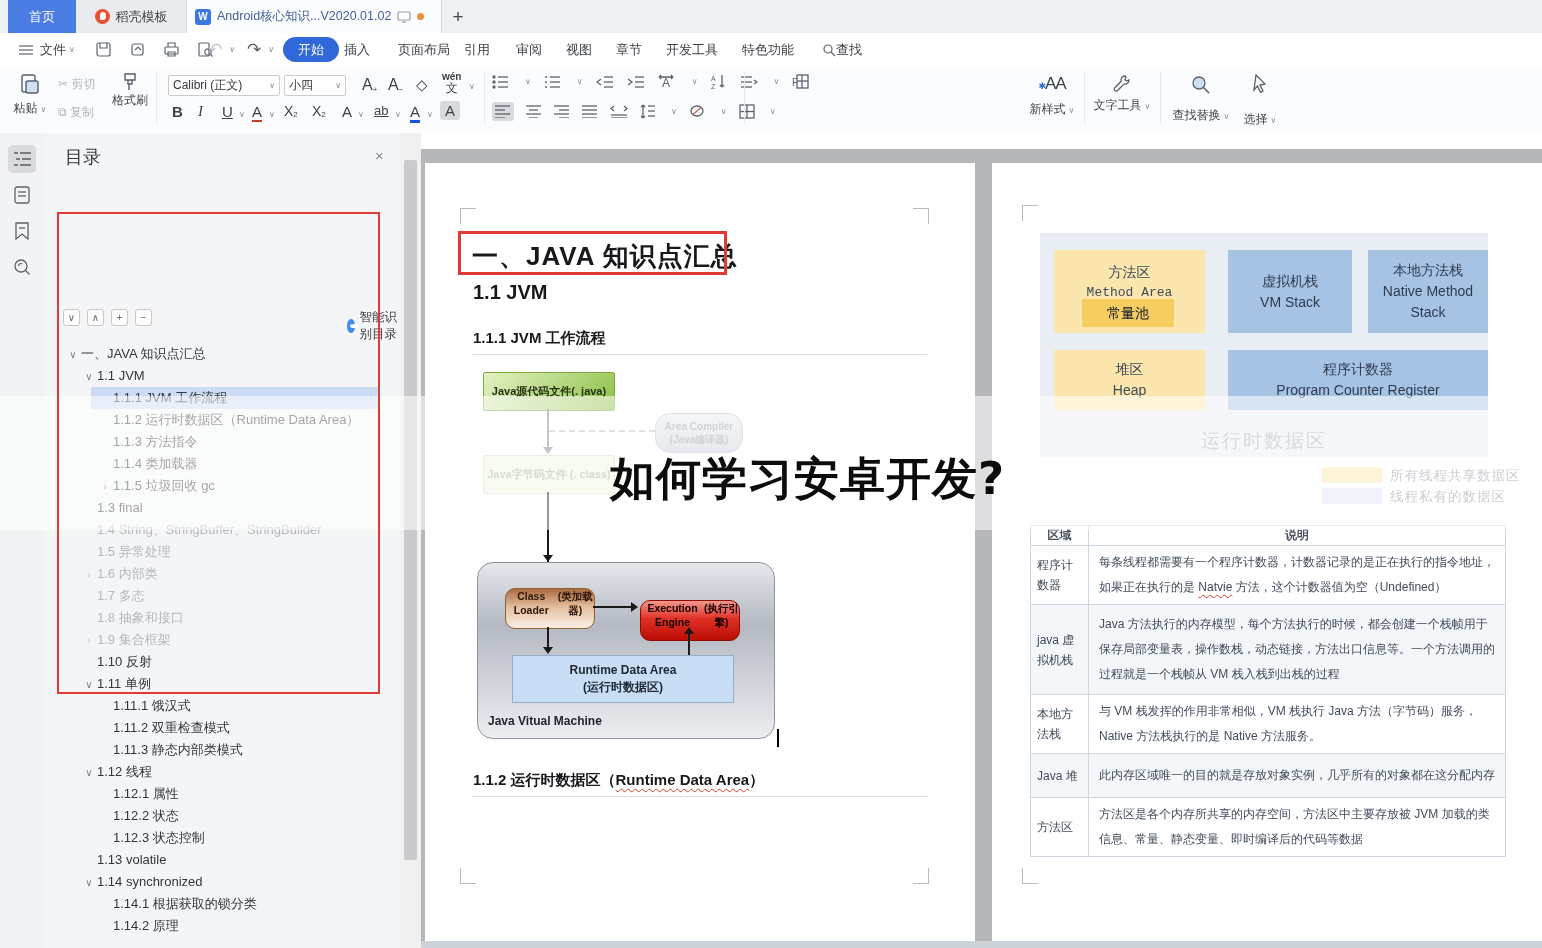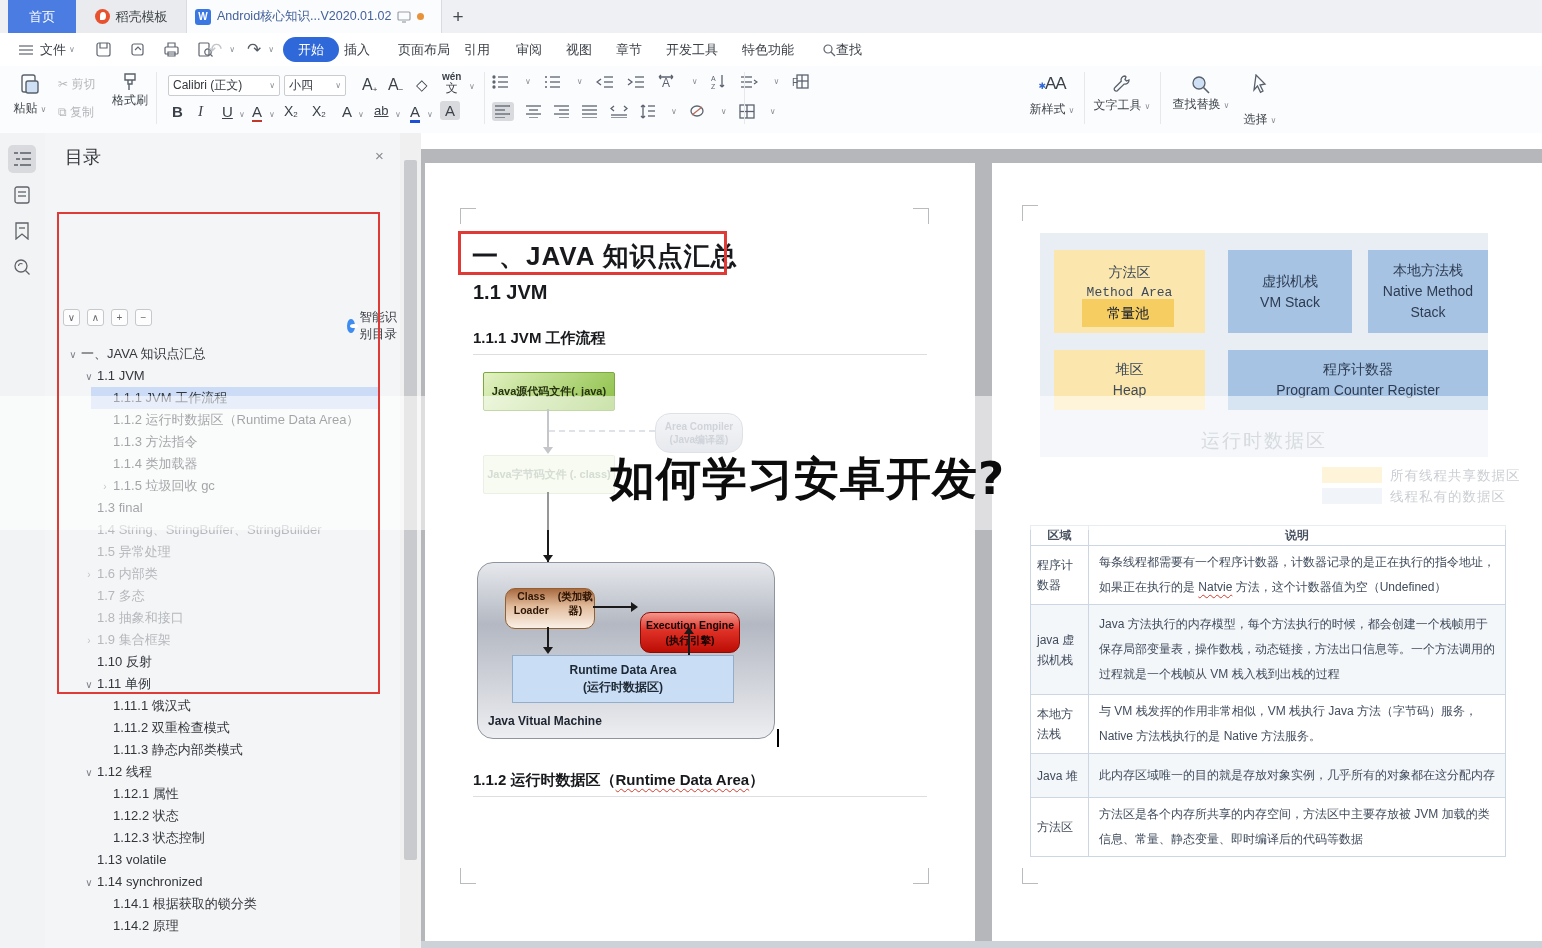--- a/index.html
+++ b/index.html
@@ -70,21 +70,21 @@
   .h1t{font-size:26px;font-weight:bold;color:#17191c;letter-spacing:1px;}
   .h2t{font-size:20px;font-weight:bold;color:#17191c;}
   .h3t{font-size:15px;font-weight:bold;color:#17191c;}
   .hr{position:absolute;height:1px;background:#dcdee1;}
   .wavy{text-decoration:underline;text-decoration-style:wavy;text-decoration-color:#d23b2e;text-underline-offset:3px;text-decoration-thickness:1px;}
   .fc-src{left:58px;top:209px;width:130px;height:37px;background:linear-gradient(135deg,#e3f2c4,#8cc046);border:1px solid #7aa93c;border-radius:2px;color:#26320f;font-weight:bold;font-size:11px;display:flex;align-items:center;justify-content:center;}
   .fc-byte{left:58px;top:292px;width:130px;height:37px;background:#edf5e2;border:1px solid #d0ddc0;border-radius:2px;color:#a4b29e;font-weight:bold;font-size:11px;display:flex;align-items:center;justify-content:center;}
   .fc-comp{left:230px;top:250px;width:86px;height:38px;background:linear-gradient(180deg,#e7eaef,#cacfd9);border:1px solid #b6bcc8;border-radius:15px;color:#98a1ae;font-weight:bold;font-size:10px;text-align:center;display:flex;flex-direction:column;justify-content:center;line-height:1.3;}
   .fc-jvm{left:52px;top:399px;width:296px;height:175px;background:linear-gradient(180deg,#e6e8ec 0%,#b3b8c2 35%,#c9ccd4 60%,#edeef1 100%);border:1px solid #8f959e;border-radius:16px;}
   .fc-cl{left:80px;top:425px;width:88px;height:39px;background:linear-gradient(180deg,#a96a40 0%,#e2bd9d 45%,#faf0e6 100%);border:1px solid #93602f;border-radius:10px;color:#2e1503;font-weight:bold;font-size:10.5px;text-align:center;display:flex;flex-direction:row;justify-content:center;line-height:1.35;}
-  .fc-ee{left:215px;top:449px;width:98px;height:39px;background:linear-gradient(180deg,#f2978c 0%,#e03127 45%,#bb0d04 100%);border:1px solid #8e0b04;border-radius:10px;color:#140000;font-weight:bold;font-size:10.5px;text-align:center;display:flex;flex-direction:column;justify-content:center;line-height:1.35;}
+  .fc-ee{left:215px;top:437px;width:98px;height:39px;background:linear-gradient(180deg,#f2978c 0%,#e03127 45%,#bb0d04 100%);border:1px solid #8e0b04;border-radius:10px;color:#140000;font-weight:bold;font-size:10.5px;text-align:center;display:flex;flex-direction:row;justify-content:center;line-height:1.35;}
   .fc-rda{left:87px;top:492px;width:220px;height:46px;background:#c9ddf4;border:1px solid #93aecd;color:#1d2835;font-weight:bold;font-size:12px;text-align:center;display:flex;flex-direction:column;justify-content:center;line-height:1.45;}
   .vline{position:absolute;width:2px;background:#1a1a1a;}
   .hline{position:absolute;height:2px;background:#1a1a1a;}
   .tri-d{position:absolute;width:0;height:0;border-left:5px solid transparent;border-right:5px solid transparent;border-top:7px solid #1a1a1a;}
   .tri-u{position:absolute;width:0;height:0;border-left:5px solid transparent;border-right:5px solid transparent;border-bottom:7px solid #1a1a1a;}
   .tri-r{position:absolute;width:0;height:0;border-top:5px solid transparent;border-bottom:5px solid transparent;border-left:7px solid #1a1a1a;}
   .dash{position:absolute;border-top:2px dashed #b9bec7;}
   
   #rt-box{left:48px;top:70px;width:448px;height:224px;background:#e9edf4;}
   .ybox{position:absolute;background:#fbe7ad;color:#3f4a5a;text-align:center;font-size:14px;line-height:1.5;}
@@ -392,21 +392,21 @@
           <path d="M13 2a4 4 0 00-3.8 5.2L3 13.5a2 2 0 102.8 2.8l6.3-6.2A4 4 0 0017 6l-2.5 1-1.5-1.5L14 3z" fill="none" stroke="#59606b" stroke-width="1.3"></path>
         </svg>
       <div class="rlabel" style="margin-top:3px;"><span>文字工具</span><span class="caret">∨</span></div>
     </div>
     <div class="sep" style="left:1160px;"></div>
     <div class="abs" style="left:1168px;top:8px;width:66px;text-align:center;">
       <svg width="22" height="22" viewBox="0 0 22 22" style="margin:0 auto;">
           <circle cx="9" cy="9" r="6" fill="#cfe0f5" stroke="#59606b" stroke-width="1.3"></circle>
           <line x1="13.5" y1="13.5" x2="19" y2="19" stroke="#59606b" stroke-width="1.6"></line>
         </svg>
-      <div class="rlabel" style="margin-top:0;"><span>查找替换</span><span class="caret">∨</span></div>
+      <div class="rlabel" style="margin-top:11px;"><span>查找替换</span><span class="caret">∨</span></div>
     </div>
     <div class="abs" style="left:1238px;top:8px;width:44px;text-align:center;">
       <svg width="18" height="21" viewBox="0 0 18 21" style="margin:0 auto;">
           <path d="M5 1l9 9-5 1 3 6-2.5 1.4L6.5 12 3 16z" fill="none" stroke="#59606b" stroke-width="1.3"></path>
         </svg>
       <div class="rlabel" style="margin-top:16px;"><span>选择</span><span class="caret">∨</span></div>
     </div>
   </div>
 
   <div class="abs" id="rail">

